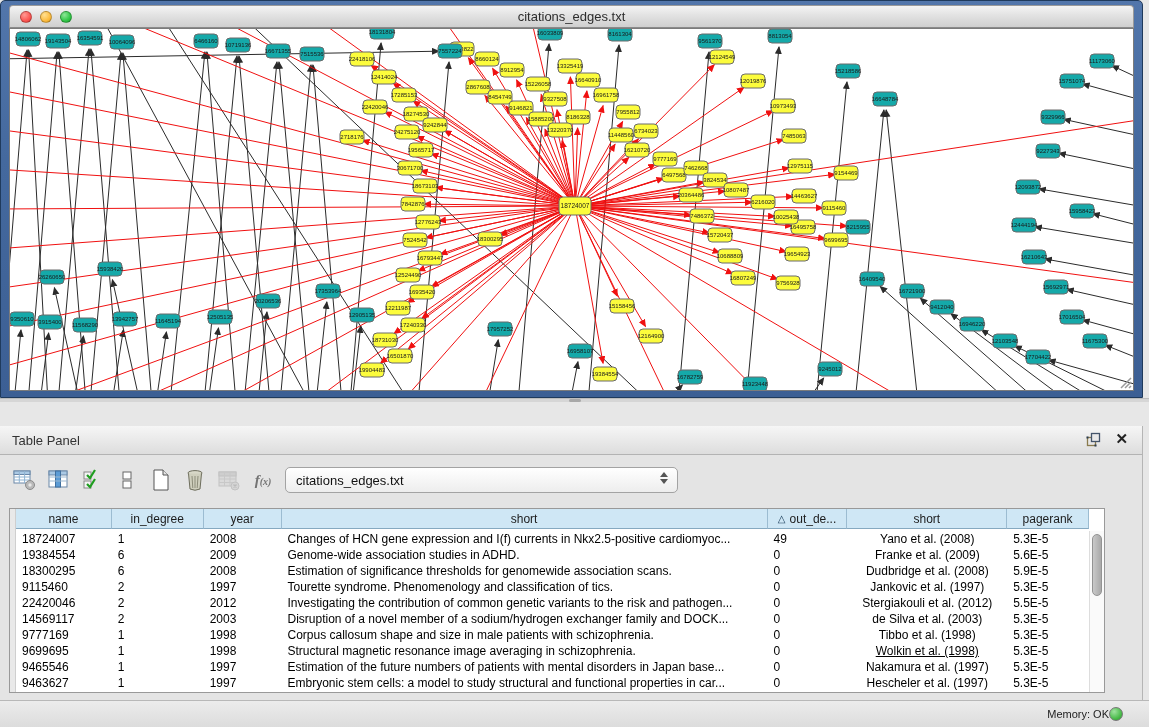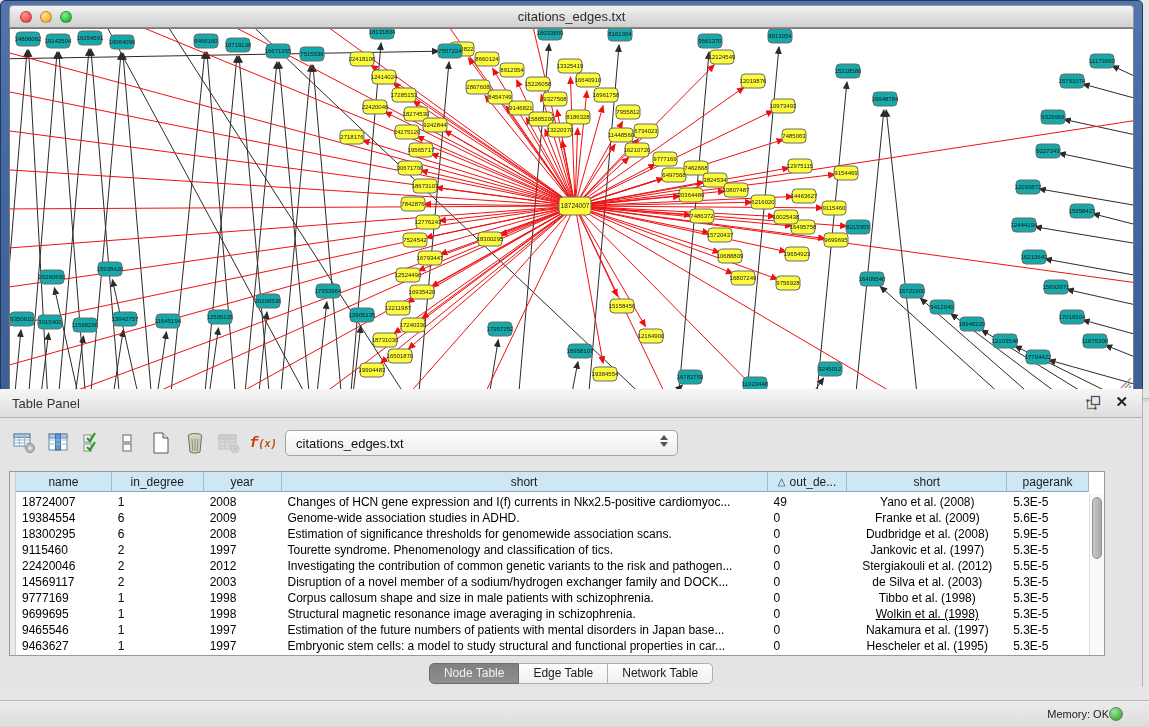--- a/index.html
+++ b/index.html
@@ -21,32 +21,32 @@
   .win-title { width:100%; text-align:center; font-size:13px; color:#2d2d2d; }
   .net-canvas { position:absolute; left:8px; right:8px; top:27px; bottom:6px; background:#ffffff; border:1px solid #7b7b7b; overflow:hidden; }
   .net-canvas svg { display:block; }
   .resize-grip { position:absolute; right:1px; bottom:1px; }
 
   
   .splitter { position:absolute; left:0; top:398px; width:1149px; height:4px; background:#d6d6d6; border-top:1px solid #bdbdbd; }
   .splitter .grip { position:absolute; left:569px; top:0px; width:12px; height:3px; background:#a8a8a8; border-radius:2px; }
 
   
-  .table-panel { position:absolute; left:0; top:389px; width:1143px; height:298px; background:#e4e4e4; border-right:1px solid #b5b5b5; }
+  .table-panel { position:absolute; left:0; top:426px; width:1143px; height:298px; background:#e4e4e4; border-right:1px solid #b5b5b5; }
   .panel-header { position:absolute; left:0; top:0; width:100%; height:29px;
     background:linear-gradient(180deg,#f6f6f6,#dddddd); border-bottom:1px solid #b3b3b3;
     display:flex; align-items:center; }
   .panel-title { font-size:13px; color:#333; padding-left:12px; }
   .panel-header-btns { position:absolute; right:14px; top:5px; display:flex; gap:14px; align-items:center; }
   .close-x { font-size:15px; font-weight:bold; color:#222; line-height:16px; cursor:default; }
 
   .toolbar { position:absolute; left:0; top:29px; width:100%; height:50px; display:flex; align-items:center; }
   .tb-icon { width:26px; height:26px; margin-left:8px; display:flex; align-items:center; justify-content:center; }
   .tb-icon:first-child { margin-left:12px; }
-  .fx { font-family:Liberation Mono, monospace; font-style:italic; font-weight:bold; font-size:15px; color:#c2410c; }
+  .fx { font-family:Liberation Serif, serif; font-style:italic; font-weight:bold; font-size:15px; color:#737373; }
   .fx small { font-size:10px; font-weight:bold; }
   .dropdown { position:absolute; left:285px; top:12px; width:393px; height:26px;
     background:linear-gradient(180deg,#ffffff,#ededed); border:1px solid #a3a3a3; border-radius:5px;
     display:flex; align-items:center; font-size:13px; color:#111; padding-left:10px; }
   .stepper { position:absolute; right:6px; top:4px; width:14px; display:flex; flex-direction:column; align-items:center; gap:2px; }
   .tri-up    { width:0;height:0;border-left:4px solid transparent;border-right:4px solid transparent;border-bottom:5px solid #555; }
   .tri-down  { width:0;height:0;border-left:4px solid transparent;border-right:4px solid transparent;border-top:5px solid #555; }
 
   .tbl { position:absolute; left:9px; top:82px; width:1096px; height:185px; background:#fff; border:1px solid #999; }
   .gutter { position:absolute; left:0; top:0; bottom:0; width:6px; background:#e9e9e9; border-right:1px solid #cfcfcf; }
@@ -923,21 +923,21 @@
           <div class="tcell" style="width: 80px;">0</div>
           <div class="tcell center" style="width: 160px; text-align: center; padding-left: 0px;">Nakamura et al. (1997)</div>
           <div class="tcell" style="width: 82px;">5.3E-5</div>
         </div>
         <div class="trow">
           <div class="tcell" style="width: 96px;">9463627</div>
           <div class="tcell" style="width: 92px;">1</div>
           <div class="tcell" style="width: 78px;">1997</div>
           <div class="tcell" style="width: 487px;">Embryonic stem cells: a model to study structural and functional properties in car...</div>
           <div class="tcell" style="width: 80px;">0</div>
-          <div class="tcell center" style="width: 160px; text-align: center; padding-left: 0px;">Hescheler et al. (1995)</div>
+          <div class="tcell center" style="width: 160px; text-align: center; padding-left: 0px;">Hescheler et al. (1997)</div>
           <div class="tcell" style="width: 82px;">5.3E-5</div>
         </div>
       </div>
     <div class="vscroll">
       <div class="vthumb"></div>
     </div>
   </div>
 
   <div class="tabs-row">
     <div class="seg" id="segtabs">

